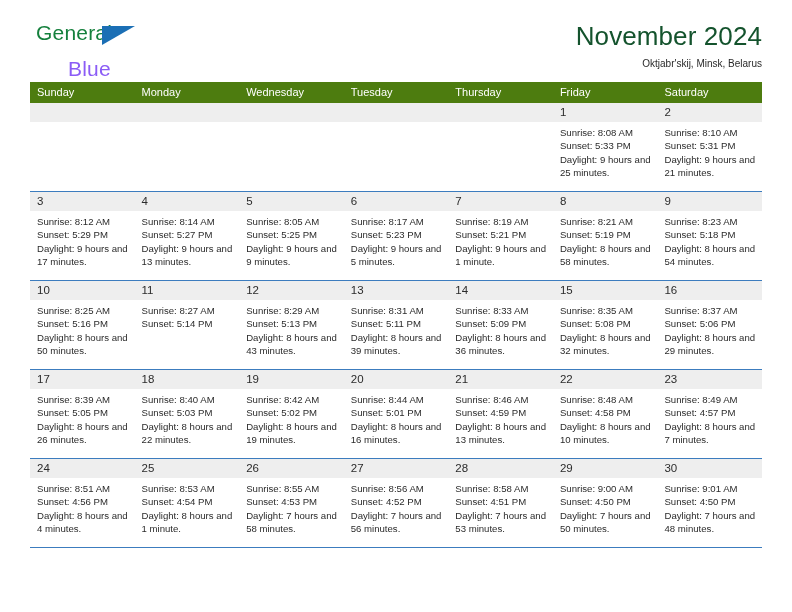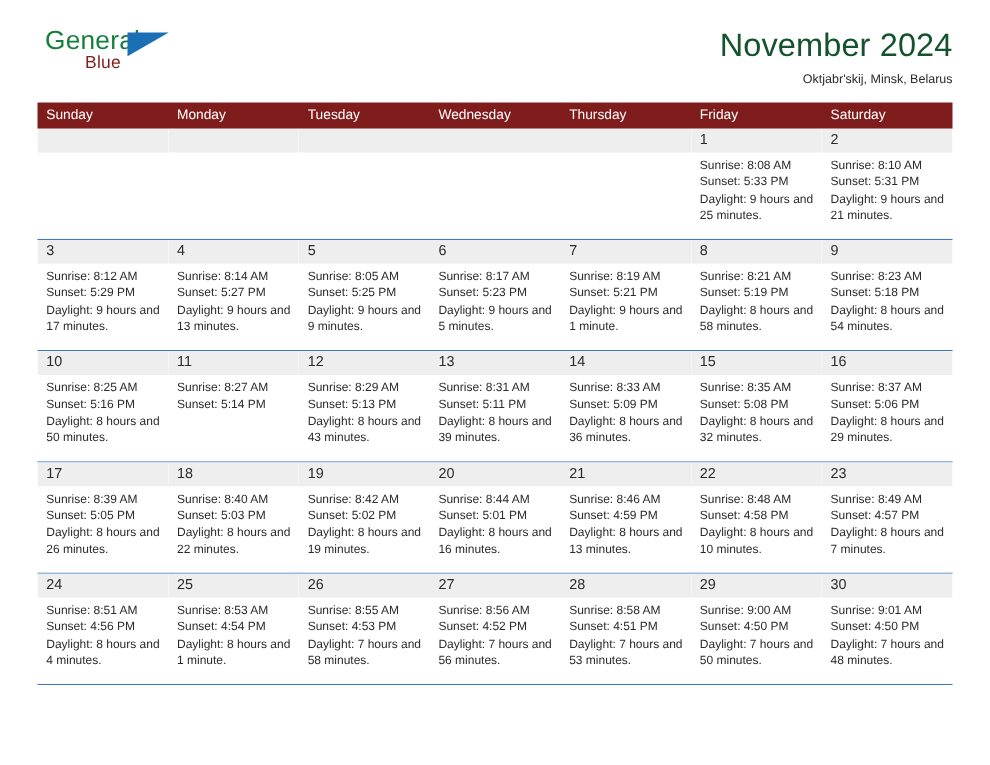--- a/index.html
+++ b/index.html
@@ -43,24 +43,24 @@
     left: 6px;
     top: 0px;
     font-size: 21px;
     letter-spacing: 0.2px;
     color: #15803d;
     line-height: 1;
   }
   .logo-blue {
     position: absolute;
     left: 38px;
-    top: 20px;
-    font-size: 14px;
+    top: 36px;
+    font-size: 21px;
     letter-spacing: 0.2px;
-    color: #7f1d1d;
+    color: #8b5cf6;
     line-height: 1;
   }
   .logo-triangle {
     position: absolute;
     left: 72px;
     top: 4px;
     width: 0;
     height: 0;
     border-left: 33px solid #1b6fb5;
     border-bottom: 19px solid transparent;
@@ -87,21 +87,21 @@
   }
 
   
   .calendar {
     margin-top: 10px;
     width: 732px;
   }
 
   .weekday-row {
     display: flex;
-    background: #7f1d1d;
+    background: #4d7c0f;
     height: 21px;
   }
   .weekday {
     flex: 1 1 0;
     color: #ffffff;
     font-size: 11px;
     line-height: 21px;
     padding-left: 7px;
     box-sizing: border-box;
     white-space: nowrap;
@@ -174,22 +174,22 @@
       <div class="cal-subtitle">Oktjabr'skij, Minsk, Belarus</div>
     </div>
 
   </div>
 
   <div class="calendar">
 
     <div class="weekday-row">
       <div class="weekday">Sunday</div>
       <div class="weekday">Monday</div>
+      <div class="weekday">Wednesday</div>
       <div class="weekday">Tuesday</div>
-      <div class="weekday">Wednesday</div>
       <div class="weekday">Thursday</div>
       <div class="weekday">Friday</div>
       <div class="weekday">Saturday</div>
     </div>
 
     <div id="weeks-container">
         <div class="week-row">
           <div class="day-cell empty">
             <div class="day-number-strip">
               <span class="day-number"></span>

